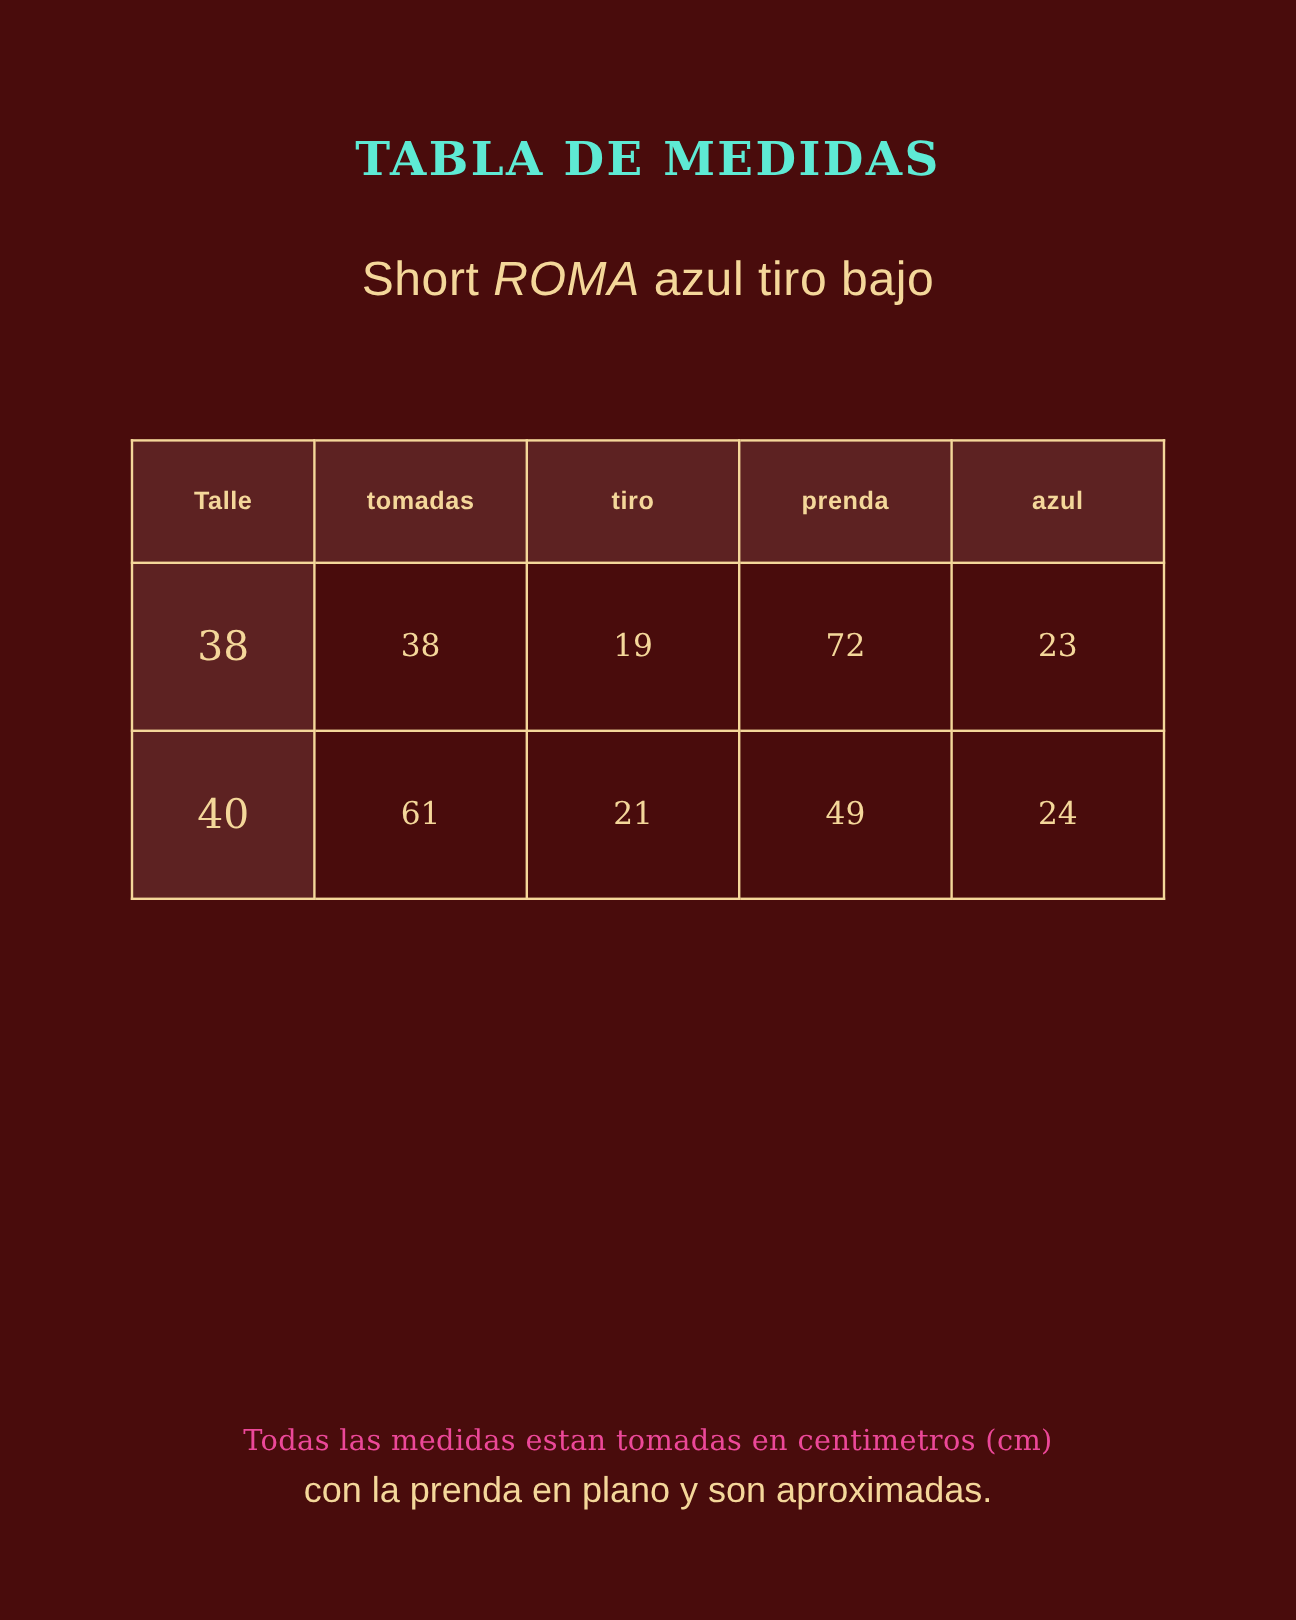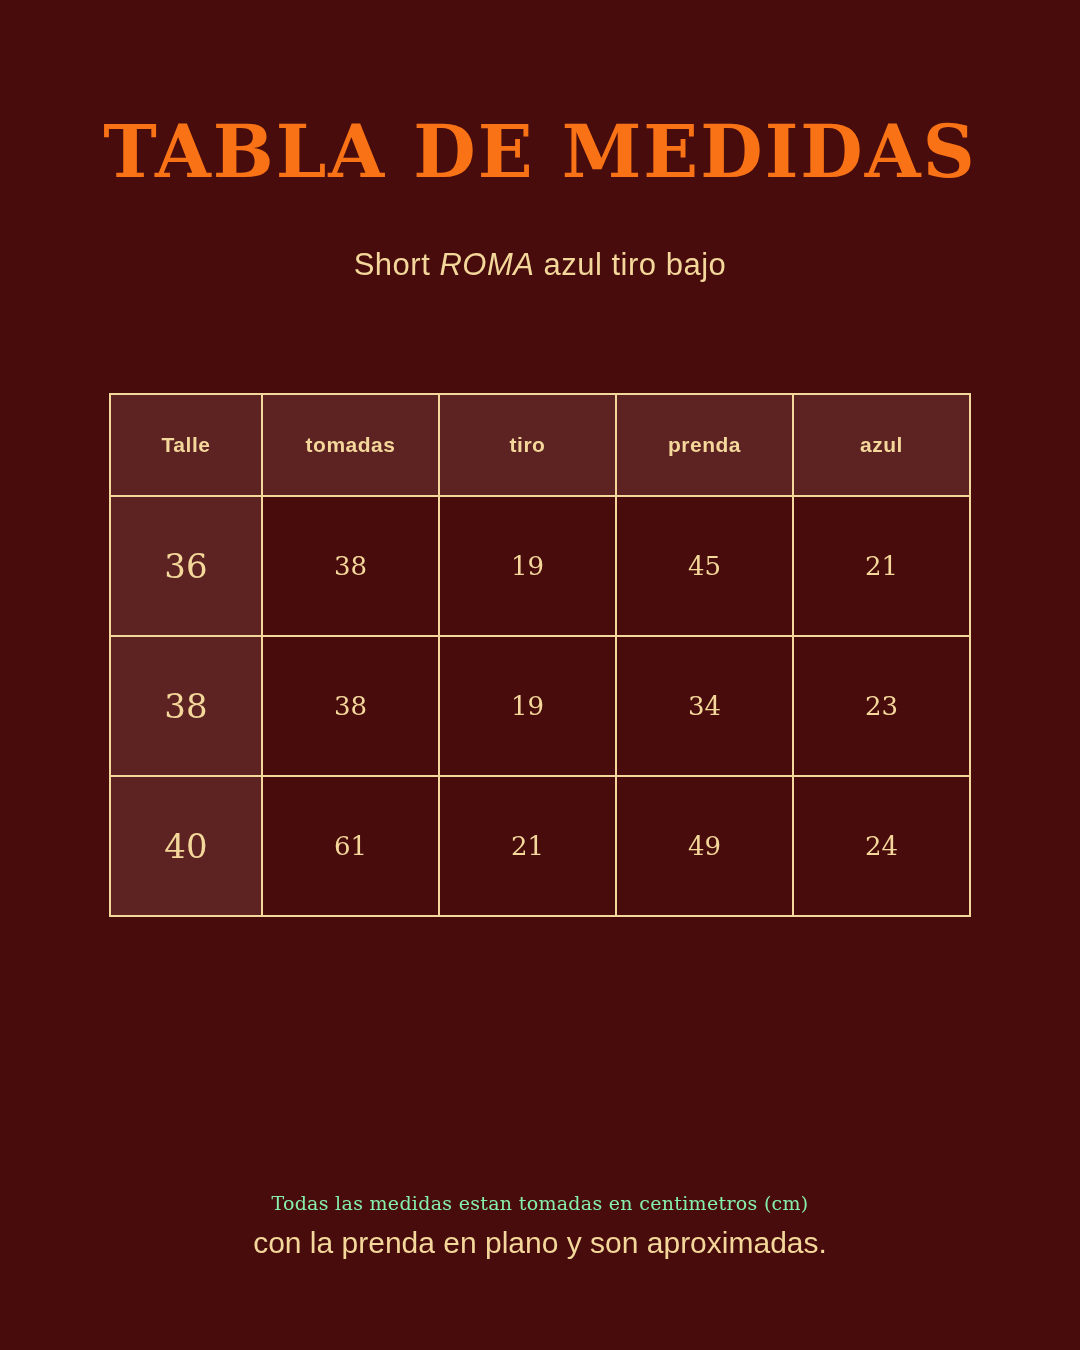--- a/index.html
+++ b/index.html
@@ -20,32 +20,32 @@
     background: #490c0c;
     display: flex;
     flex-direction: column;
     align-items: center;
   }
 
   .title {
     margin-top: 112px;
     font-family: "DejaVu Serif", serif;
     font-weight: 700;
-    font-size: 72px;
+    font-size: 39px;
     letter-spacing: 2px;
-    color: #f97316;
+    color: #5eead4;
     text-align: center;
     line-height: 1.1;
   }
 
   .subtitle {
     margin-top: 56px;
     font-family: "Liberation Sans", sans-serif;
     font-weight: 400;
-    font-size: 31px;
+    font-size: 40px;
     color: #f4d79a;
     text-align: center;
     letter-spacing: 0.5px;
   }
   .subtitle .italic {
     font-style: italic;
   }
 
   .table-wrap {
     margin-top: 110px;
@@ -87,22 +87,22 @@
 
   .footer {
     position: absolute;
     left: 0;
     right: 0;
     bottom: 90px;
     text-align: center;
   }
   .footer-line1 {
     font-family: "DejaVu Serif", serif;
-    font-size: 19px;
-    color: #86efac;
+    font-size: 24px;
+    color: #ec4899;
     letter-spacing: 0.3px;
   }
   .footer-line2 {
     margin-top: 12px;
     font-family: "Liberation Sans", sans-serif;
     font-size: 30px;
     color: #f4d79a;
   }
 </style>
 </head>
@@ -122,31 +122,24 @@
         <tr>
           <th class="col-talle">Talle</th>
           <th>tomadas</th>
           <th>tiro</th>
           <th>prenda</th>
           <th>azul</th>
         </tr>
       </thead>
       <tbody>
         <tr>
-          <td class="size-cell">36</td>
-          <td>38</td>
-          <td>19</td>
-          <td>45</td>
-          <td>21</td>
-        </tr>
-        <tr>
           <td class="size-cell">38</td>
           <td>38</td>
           <td>19</td>
-          <td>34</td>
+          <td>72</td>
           <td>23</td>
         </tr>
         <tr>
           <td class="size-cell">40</td>
           <td>61</td>
           <td>21</td>
           <td>49</td>
           <td>24</td>
         </tr>
       </tbody>

